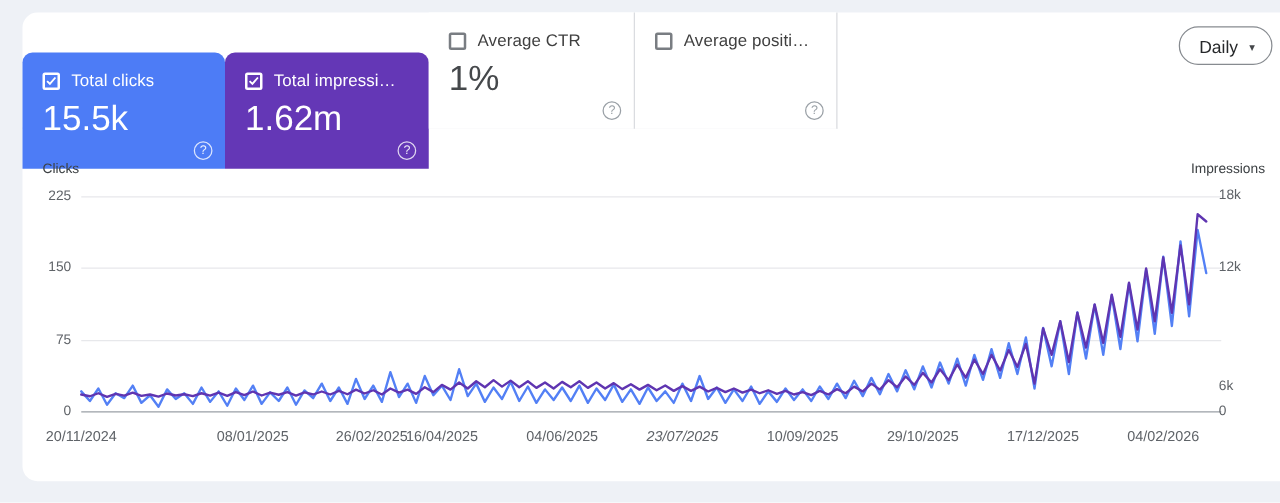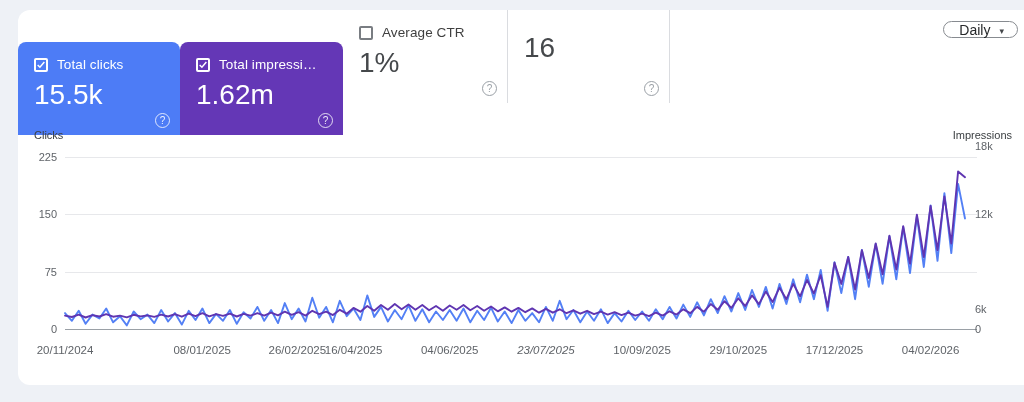--- a/index.html
+++ b/index.html
@@ -44,21 +44,21 @@
   .unsel .card-value { color:#45484b; }
   .help {
     position:absolute; right:10px; bottom:7px;
     width:15px; height:15px; border-radius:50%;
     font-size:10px; line-height:13px; text-align:center; cursor:pointer;
   }
   .sel .help { border:1.2px solid rgba(255,255,255,.8); color:rgba(255,255,255,.9); }
   .unsel .help { border:1.2px solid #9aa0a6; color:#9aa0a6; }
   
   .daily-btn {
-    position:absolute; top:11px; right:6px; height:17px;
+    position:absolute; top:11px; right:6px; height:31px;
     display:flex; align-items:center; gap:9px;
     padding:0 13px 0 15px;
     border:1px solid #878b90; border-radius:16px;
     background:#fff; font-size:14px; color:#27292b; cursor:pointer;
   }
   .daily-caret { font-size:9px; color:#44474a; transform:translateY(1px); }
   
   .axis-title { position:absolute; top:119px; font-size:11px; color:#3c4043; }
   .axis-title.left { left:16px; }
   .axis-title.right { right:12px; }
@@ -113,21 +113,24 @@
     <div class="card unsel card-ctr">
       <div class="card-head">
         <span class="cbx unchecked"></span>
         <span class="card-label">Average CTR</span>
       </div>
       <div class="card-value">1%</div>
       <span class="help">?</span>
     </div>
 
     <div class="card unsel card-position">
-      <div class="card-value">16</div>
+      <div class="card-head">
+        <span class="cbx unchecked"></span>
+        <span class="card-label">Average positi…</span>
+      </div>
       <span class="help">?</span>
     </div>
 
   </div>
 
   <button class="daily-btn">
     <span>Daily</span>
     <span class="daily-caret">▾</span>
   </button>
 
@@ -143,21 +146,21 @@
         <polyline points="0.0,156.1 6.9,163.8 13.7,153.8 20.6,166.8 27.5,157.6 34.4,161.5 41.2,151.5 48.1,165.3 55.0,159.2 61.8,168.4 68.7,154.5 75.6,162.2 82.4,157.6 89.3,166.1 96.2,153.0 103.1,164.5 109.9,156.1 116.8,167.6 123.7,153.8 130.5,163.0 137.4,151.5 144.3,166.1 151.1,156.9 158.0,163.8 164.9,153.0 171.8,166.8 178.6,155.3 185.5,161.5 192.4,149.9 199.2,163.8 206.1,153.0 213.0,166.1 219.8,146.1 226.7,162.2 233.6,151.5 240.5,164.5 247.3,140.7 254.2,160.7 261.1,149.9 267.9,165.3 274.8,143.8 281.7,159.2 288.5,151.5 295.4,163.0 302.3,138.4 309.2,159.9 316.0,149.9 322.9,164.5 329.8,153.0 336.6,162.2 343.5,148.4 350.4,163.8 357.3,152.2 364.1,165.3 371.0,154.5 377.9,163.0 384.7,153.0 391.6,163.8 398.5,151.5 405.3,165.3 412.2,153.8 419.1,163.0 426.0,150.7 432.8,164.5 439.7,154.5 446.6,166.1 453.4,153.0 460.3,163.8 467.2,156.1 474.0,165.3 480.9,149.9 487.8,163.8 494.7,143.8 501.5,162.2 508.4,153.0 515.3,165.3 522.1,154.5 529.0,163.8 535.9,152.2 542.7,166.1 549.6,156.1 556.5,164.5 563.4,153.8 570.2,163.0 577.1,154.5 584.0,163.8 590.8,152.2 597.7,162.2 604.6,149.9 611.5,161.5 618.3,147.6 625.2,159.9 632.1,145.3 638.9,158.4 645.8,142.2 652.7,156.1 659.5,139.2 666.4,154.5 673.3,136.1 680.2,153.0 687.0,133.0 693.9,149.9 700.8,129.9 707.6,151.5 714.5,126.9 721.4,146.9 728.2,122.3 735.1,145.3 742.0,117.6 748.9,142.2 755.7,113.0 762.6,153.8 769.5,105.3 776.3,136.1 783.2,100.0 790.1,142.2 796.9,93.0 803.8,129.9 810.7,86.9 817.6,126.9 824.4,79.2 831.3,122.3 838.2,70.0 845.0,116.1 851.9,59.2 858.8,110.0 865.6,48.4 872.5,103.8 879.4,36.1 886.3,96.1 893.1,26.9 900.0,61.5" fill="none" stroke="#5380f5" stroke-width="1.9" stroke-linejoin="round" stroke-linecap="round"></polyline>
         <polyline points="0.0,158.6 6.9,160.0 13.7,157.6 20.6,160.5 27.5,158.1 34.4,159.5 41.2,157.1 48.1,159.7 55.0,158.6 61.8,160.3 68.7,157.8 75.6,159.4 82.4,158.4 89.3,159.9 96.2,157.6 103.1,159.5 109.9,157.1 116.8,159.7 123.7,156.7 130.5,159.1 137.4,156.2 144.3,159.4 151.1,157.1 158.0,158.8 164.9,156.7 171.8,159.5 178.6,156.9 185.5,158.6 192.4,156.2 199.2,158.6 206.1,155.7 213.0,158.4 219.8,154.7 226.7,157.8 233.6,155.2 240.5,158.6 247.3,153.8 254.2,157.1 261.1,154.7 267.9,158.1 274.8,152.8 281.7,156.7 288.5,150.9 295.4,154.7 302.3,149.0 309.2,153.8 316.0,148.0 322.9,152.8 329.8,147.1 336.6,152.3 343.5,147.5 350.4,152.8 357.3,148.0 364.1,153.3 371.0,149.0 377.9,153.8 384.7,148.5 391.6,152.8 398.5,148.0 405.3,153.3 412.2,149.0 419.1,153.8 426.0,149.5 432.8,154.3 439.7,150.4 446.6,154.7 453.4,150.9 460.3,155.2 467.2,151.4 474.0,155.7 480.9,151.9 487.8,155.7 494.7,152.3 501.5,156.2 508.4,153.3 515.3,156.7 522.1,153.8 529.0,157.1 535.9,154.7 542.7,157.6 549.6,155.2 556.5,158.1 563.4,155.7 570.2,158.6 577.1,156.7 584.0,159.1 590.8,155.7 597.7,158.6 604.6,154.3 611.5,157.6 618.3,152.3 625.2,156.2 632.1,149.9 638.9,154.7 645.8,147.1 652.7,152.8 659.5,144.2 666.4,150.9 673.3,141.3 680.2,149.0 687.0,138.4 693.9,147.1 700.8,134.6 707.6,145.1 714.5,130.7 721.4,142.2 728.2,126.9 735.1,139.4 742.0,123.0 748.9,136.5 755.7,118.2 762.6,149.9 769.5,105.7 776.3,126.9 783.2,100.0 790.1,132.6 796.9,93.2 803.8,121.1 810.7,86.5 817.6,117.3 824.4,78.8 831.3,112.5 838.2,69.2 845.0,106.7 851.9,57.7 858.8,100.0 865.6,49.0 872.5,93.2 879.4,39.4 886.3,86.5 893.1,14.4 900.0,20.2" fill="none" stroke="#5f35b1" stroke-width="1.9" stroke-linejoin="round" stroke-linecap="round"></polyline>
       </svg>
   </div>
 
   <div id="ytick-layer">
       <div class="ytick left" style="top: 141px;">225</div>
       <div class="ytick left" style="top: 198px;">150</div>
       <div class="ytick left" style="top: 256px;">75</div>
       <div class="ytick left" style="top: 313px;">0</div>
-      <div class="ytick right" style="top: 130px;">18k</div>
+      <div class="ytick right" style="top: 140px;">18k</div>
       <div class="ytick right" style="top: 198px;">12k</div>
       <div class="ytick right" style="top: 256px; margin-top: 37px;">6k</div>
       <div class="ytick right" style="top: 313px;">0</div>
     </div>
   <div class="x-labels" id="x-labels">
       <div class="x-label" style="left: 47px;">20/11/2024</div>
       <div class="x-label" style="left: 143.183px; margin-left: 41px;">08/01/2025</div>
       <div class="x-label" style="left: 239.366px; margin-left: 40px;">26/02/2025</div>
       <div class="x-label" style="left: 335.55px;">16/04/2025</div>
       <div class="x-label" style="left: 431.733px;">04/06/2025</div>

